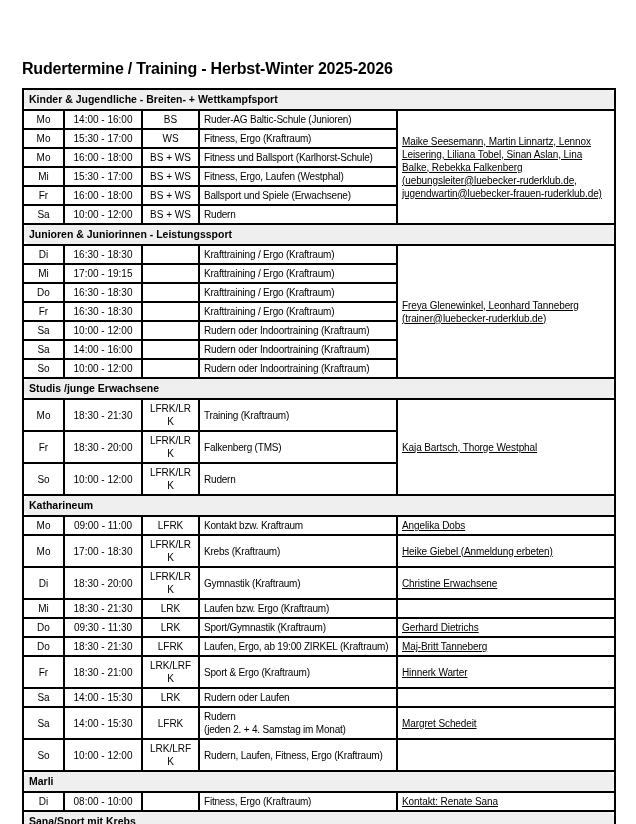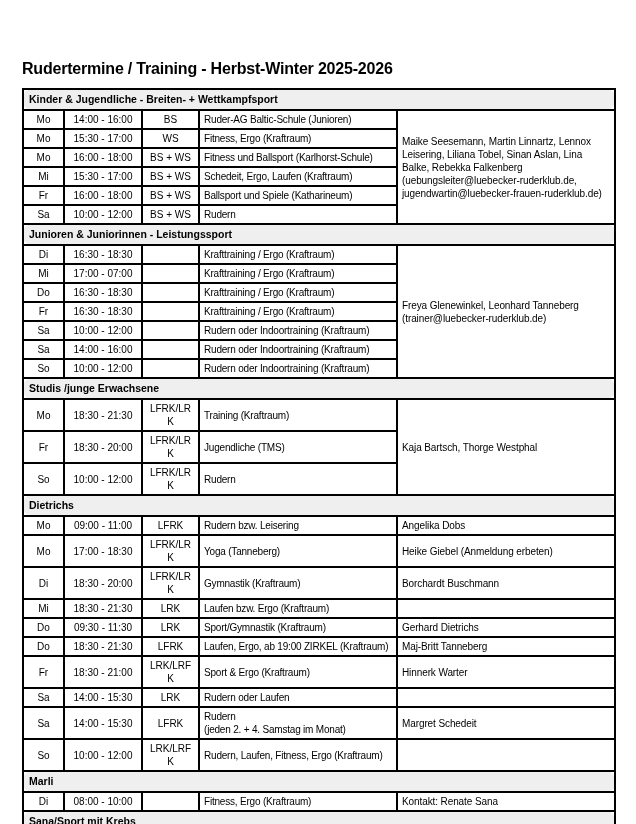--- a/index.html
+++ b/index.html
@@ -60,20 +60,21 @@
     padding: 2px 1px;
   }
   td.c-activity {
     white-space: pre-line;
     letter-spacing: -0.2px;
     padding: 2px 3px;
   }
   td.c-contact {
     vertical-align: middle;
     letter-spacing: -0.1px;
+    text-decoration: underline;
   }
 </style>
 </head>
 <body>
 
 <div class="page">
   <h1 class="doc-title">Rudertermine / Training - Herbst-Winter 2025-2026</h1>
 
   <table class="schedule">
     <colgroup>
@@ -103,47 +104,47 @@
         <tr>
           <td class="c-day">Mo</td>
           <td class="c-time">16:00 - 18:00</td>
           <td class="c-group">BS + WS</td>
           <td class="c-activity">Fitness und Ballsport (Karlhorst-Schule)</td>
         </tr>
         <tr>
           <td class="c-day">Mi</td>
           <td class="c-time">15:30 - 17:00</td>
           <td class="c-group">BS + WS</td>
-          <td class="c-activity">Schedeit, Ergo, Laufen (Kraftraum)</td>
+          <td class="c-activity">Fitness, Ergo, Laufen (Westphal)</td>
         </tr>
         <tr>
           <td class="c-day">Fr</td>
           <td class="c-time">16:00 - 18:00</td>
           <td class="c-group">BS + WS</td>
-          <td class="c-activity">Ballsport und Spiele (Katharineum)</td>
+          <td class="c-activity">Ballsport und Spiele (Erwachsene)</td>
         </tr>
         <tr>
           <td class="c-day">Sa</td>
           <td class="c-time">10:00 - 12:00</td>
           <td class="c-group">BS + WS</td>
           <td class="c-activity">Rudern</td>
         </tr>
         <tr class="section-header">
           <td colspan="5">Junioren &amp; Juniorinnen - Leistungssport</td>
         </tr>
         <tr>
           <td class="c-day">Di</td>
           <td class="c-time">16:30 - 18:30</td>
           <td class="c-group"></td>
           <td class="c-activity">Krafttraining / Ergo (Kraftraum)</td>
           <td class="c-contact" rowspan="7">Freya Glenewinkel, Leonhard Tanneberg (trainer@luebecker-ruderklub.de)</td>
         </tr>
         <tr>
           <td class="c-day">Mi</td>
-          <td class="c-time">17:00 - 07:00</td>
+          <td class="c-time">17:00 - 19:15</td>
           <td class="c-group"></td>
           <td class="c-activity">Krafttraining / Ergo (Kraftraum)</td>
         </tr>
         <tr>
           <td class="c-day">Do</td>
           <td class="c-time">16:30 - 18:30</td>
           <td class="c-group"></td>
           <td class="c-activity">Krafttraining / Ergo (Kraftraum)</td>
         </tr>
         <tr>
@@ -177,51 +178,51 @@
           <td class="c-day">Mo</td>
           <td class="c-time">18:30 - 21:30</td>
           <td class="c-group">LFRK/LRK</td>
           <td class="c-activity">Training (Kraftraum)</td>
           <td class="c-contact" rowspan="3">Kaja Bartsch, Thorge Westphal</td>
         </tr>
         <tr>
           <td class="c-day">Fr</td>
           <td class="c-time">18:30 - 20:00</td>
           <td class="c-group">LFRK/LRK</td>
-          <td class="c-activity">Jugendliche (TMS)</td>
+          <td class="c-activity">Falkenberg (TMS)</td>
         </tr>
         <tr>
           <td class="c-day">So</td>
           <td class="c-time">10:00 - 12:00</td>
           <td class="c-group">LFRK/LRK</td>
           <td class="c-activity">Rudern</td>
         </tr>
         <tr class="section-header">
-          <td colspan="5">Dietrichs</td>
+          <td colspan="5">Katharineum</td>
         </tr>
         <tr>
           <td class="c-day">Mo</td>
           <td class="c-time">09:00 - 11:00</td>
           <td class="c-group">LFRK</td>
-          <td class="c-activity">Rudern bzw. Leisering</td>
+          <td class="c-activity">Kontakt bzw. Kraftraum</td>
           <td class="c-contact">Angelika Dobs</td>
         </tr>
         <tr>
           <td class="c-day">Mo</td>
           <td class="c-time">17:00 - 18:30</td>
           <td class="c-group">LFRK/LRK</td>
-          <td class="c-activity">Yoga (Tanneberg)</td>
+          <td class="c-activity">Krebs (Kraftraum)</td>
           <td class="c-contact">Heike Giebel (Anmeldung erbeten)</td>
         </tr>
         <tr>
           <td class="c-day">Di</td>
           <td class="c-time">18:30 - 20:00</td>
           <td class="c-group">LFRK/LRK</td>
           <td class="c-activity">Gymnastik (Kraftraum)</td>
-          <td class="c-contact">Borchardt Buschmann</td>
+          <td class="c-contact">Christine Erwachsene</td>
         </tr>
         <tr>
           <td class="c-day">Mi</td>
           <td class="c-time">18:30 - 21:30</td>
           <td class="c-group">LRK</td>
           <td class="c-activity">Laufen bzw. Ergo (Kraftraum)</td>
           <td class="c-contact"></td>
         </tr>
         <tr>
           <td class="c-day">Do</td>

